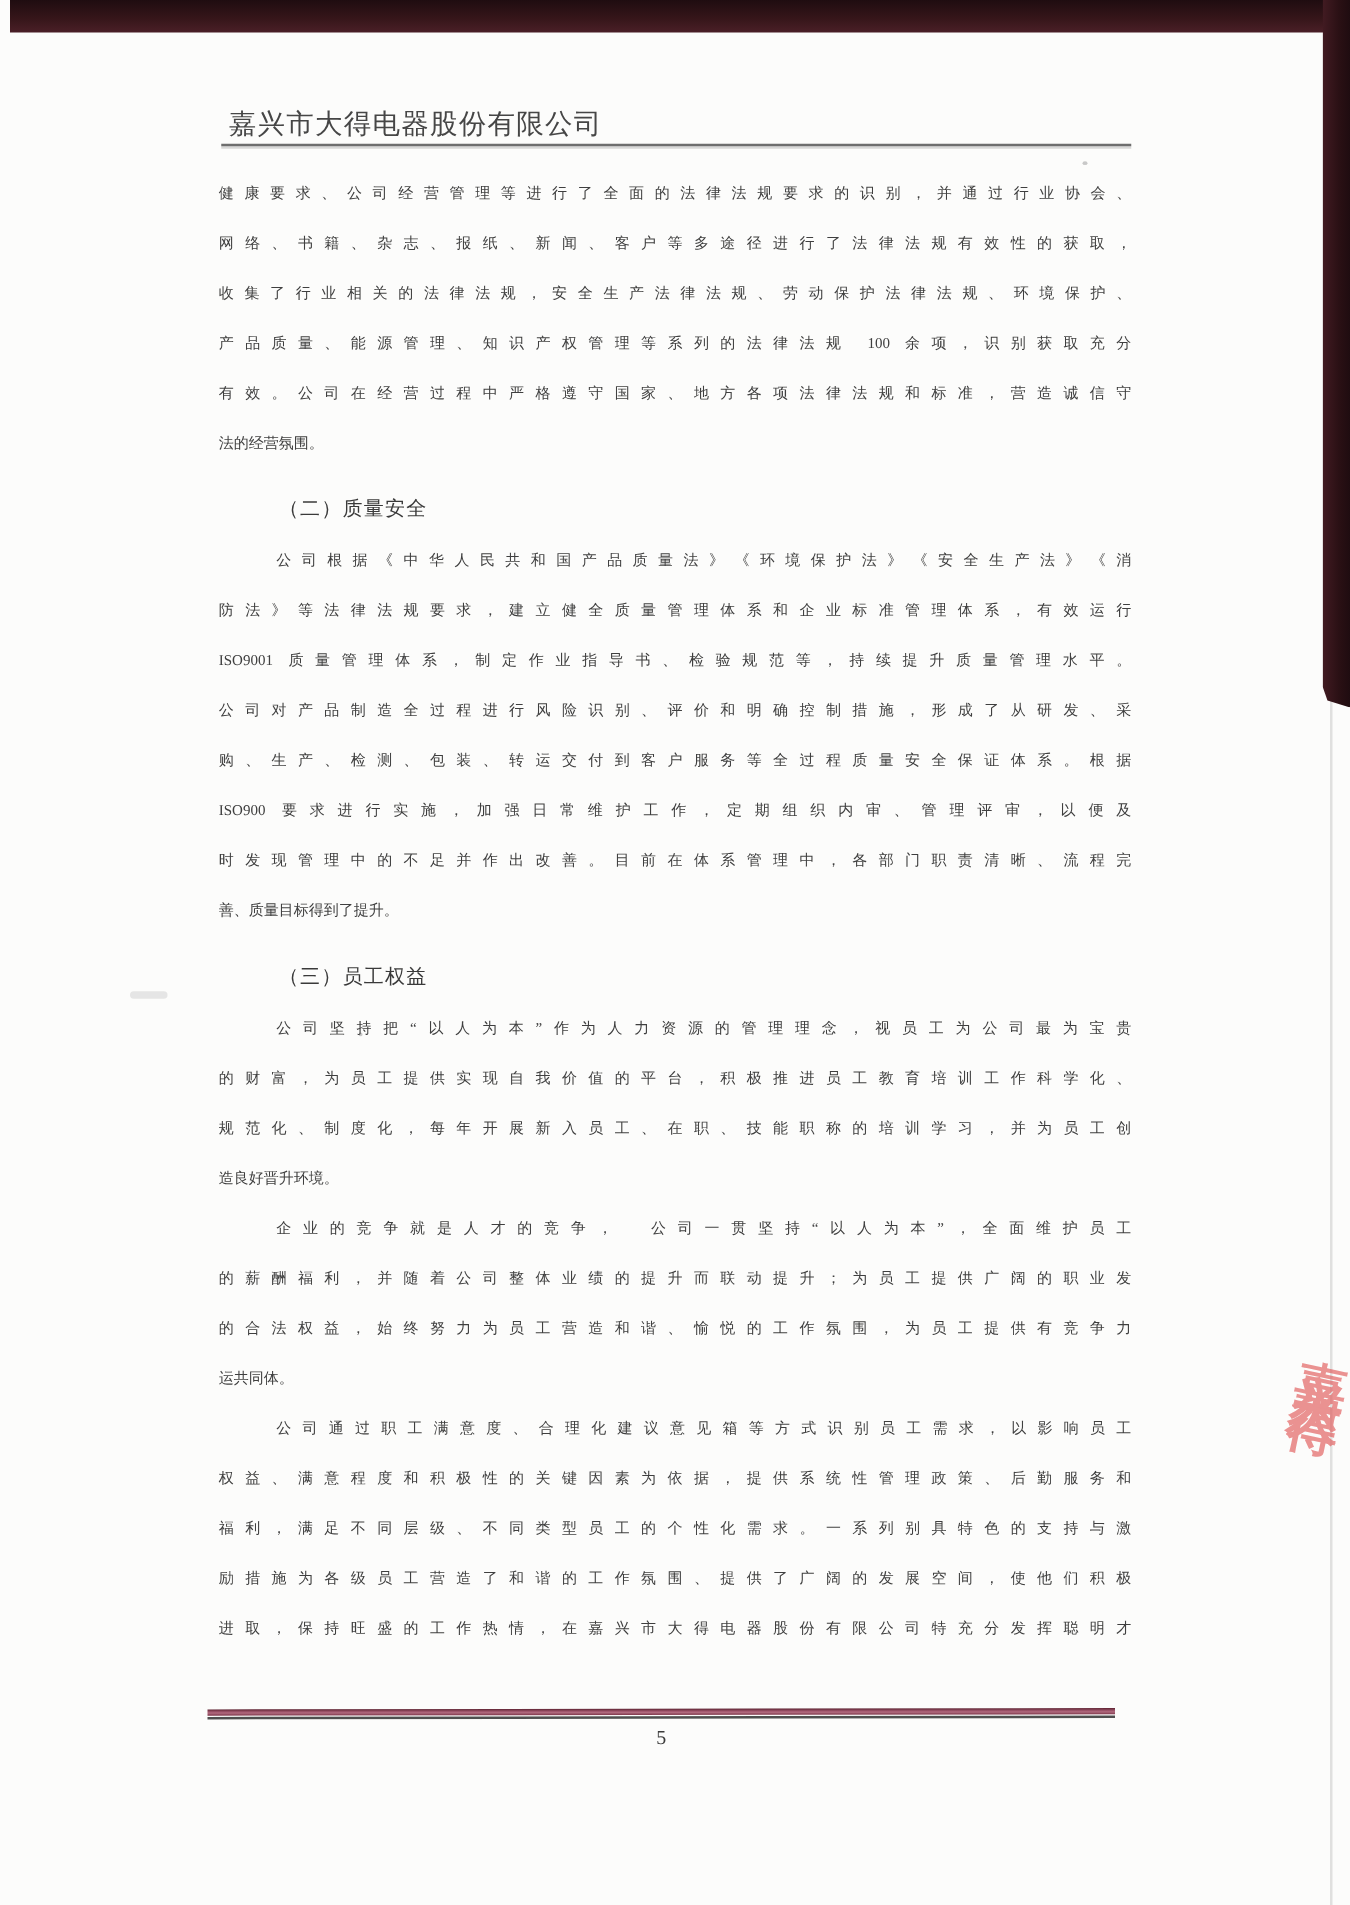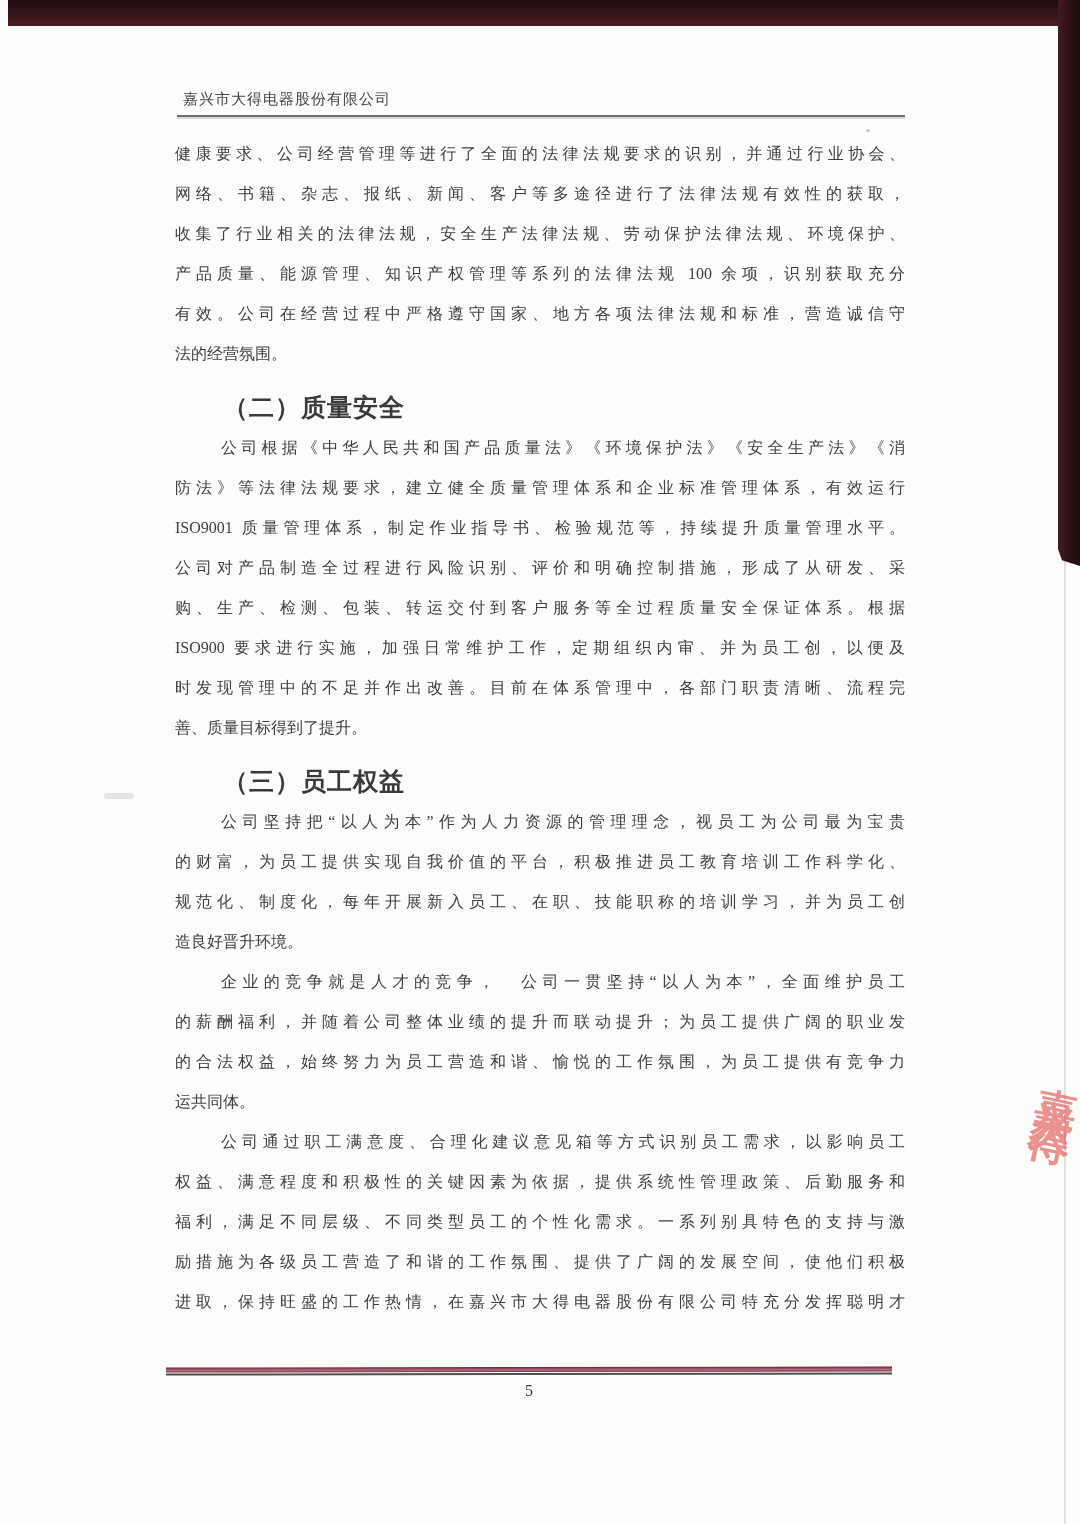--- a/index.html
+++ b/index.html
@@ -24,43 +24,42 @@
   .crease{
     position:absolute;left:1064px;top:0;width:2px;height:1524px;
     background:#d8d8d8;opacity:.8;
   }
   .speck{position:absolute;background:#8a8a8a;border-radius:50%;opacity:.45;}
   .smudge{position:absolute;background:#c9c9c9;border-radius:3px;opacity:.45;}
 
   
   .company{
     position:absolute;left:183px;top:86px;width:730px;height:26px;
-    font-size:15px;line-height:26px;letter-spacing:1px;color:#464646;
+    font-size:22px;line-height:26px;letter-spacing:1px;color:#464646;
   }
   .header-rule{
     position:absolute;left:177px;top:115px;width:728px;height:2px;
     background:#6e6e6e;
     box-shadow:0 2px 0 rgba(150,150,150,.35);
   }
 
   
   .doc-body{position:absolute;left:175px;top:134px;width:730px;}
   .line{
-    height:40px;line-height:40px;font-size:16px;
+    height:40px;line-height:40px;font-size:12px;
     text-align:justify;text-align-last:justify;
     white-space:nowrap;overflow:visible;color:#3f3f3f;
   }
   .line.final{text-align-last:left;}
   .line.indent{text-indent:46px;}
   .block.heading{margin-top:14px;}
   .head-line{
-    height:40px;line-height:40px;font-size:25px;
+    height:40px;line-height:40px;font-size:16px;
     text-indent:48px;color:#3a3a3a;text-align:left;text-align-last:left;
     letter-spacing:1px;
-    font-weight:bold;
   }
 
   
   .footer-rule-thick{
     position:absolute;left:166px;top:1367px;width:726px;height:5px;
     background:linear-gradient(180deg,#5f2433 0%,#a55a71 45%,#b06a7e 60%,#7c3448 100%);
     transform:rotate(-0.08deg);
   }
   .footer-rule-thin{
     position:absolute;left:166px;top:1373px;width:726px;height:2px;
@@ -108,21 +107,21 @@
       </div>
       <div class="block heading">
         <div class="head-line">（二）质量安全</div>
       </div>
       <div class="block para">
         <div class="line indent">公司根据《中华人民共和国产品质量法》《环境保护法》《安全生产法》《消</div>
         <div class="line">防法》等法律法规要求，建立健全质量管理体系和企业标准管理体系，有效运行</div>
         <div class="line">ISO9001 质量管理体系，制定作业指导书、检验规范等，持续提升质量管理水平。</div>
         <div class="line">公司对产品制造全过程进行风险识别、评价和明确控制措施，形成了从研发、采</div>
         <div class="line">购、生产、检测、包装、转运交付到客户服务等全过程质量安全保证体系。根据</div>
-        <div class="line">ISO900 要求进行实施，加强日常维护工作，定期组织内审、并为员工创，以便及</div>
+        <div class="line">ISO900 要求进行实施，加强日常维护工作，定期组织内审、管理评审，以便及</div>
         <div class="line">时发现管理中的不足并作出改善。目前在体系管理中，各部门职责清晰、流程完</div>
         <div class="line final">善、质量目标得到了提升。</div>
       </div>
       <div class="block heading">
         <div class="head-line">（三）员工权益</div>
       </div>
       <div class="block para">
         <div class="line indent">公司坚持把“以人为本”作为人力资源的管理理念，视员工为公司最为宝贵</div>
         <div class="line">的财富，为员工提供实现自我价值的平台，积极推进员工教育培训工作科学化、</div>
         <div class="line">规范化、制度化，每年开展新入员工、在职、技能职称的培训学习，并为员工创</div>

